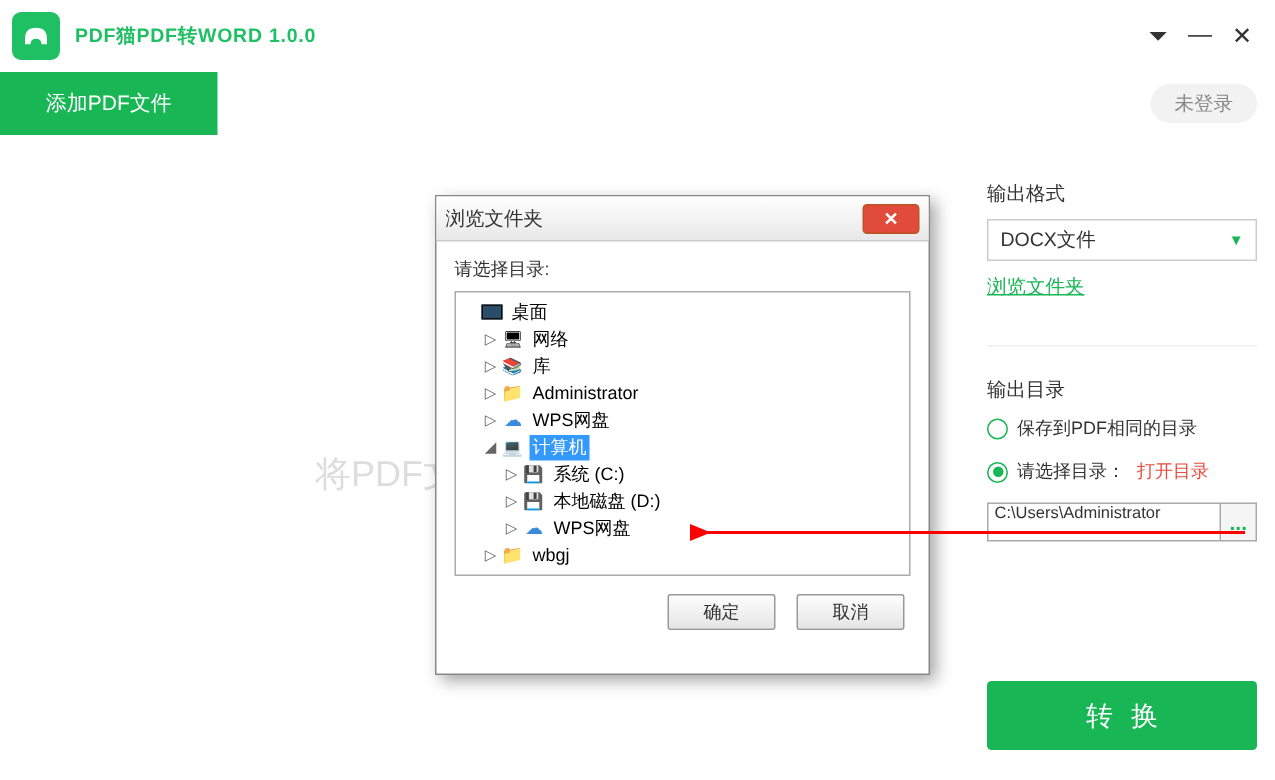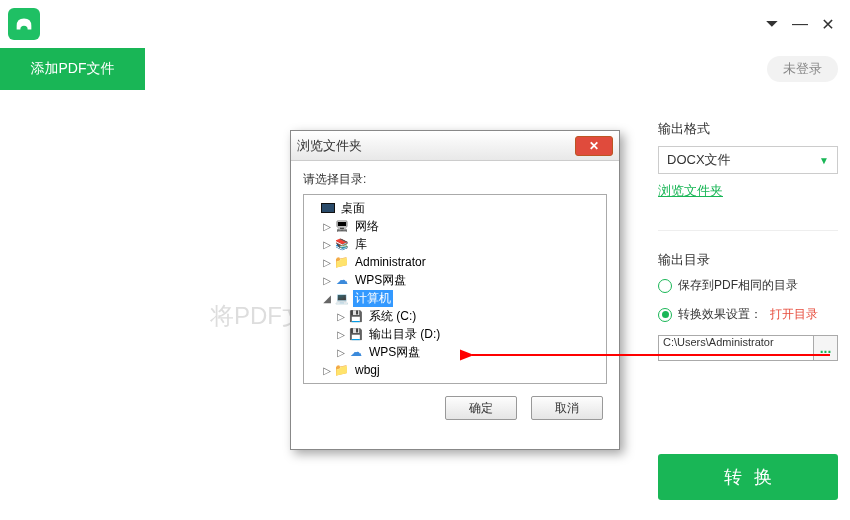--- a/index.html
+++ b/index.html
@@ -72,20 +72,21 @@
 </style>
 </head>
 <body>
 
 <div class="titlebar">
   <div class="app-logo">
     <svg viewBox="0 0 24 24">
         <path d="M4 14 Q4 6 12 6 Q20 6 20 14 L20 18 L16 18 Q16 14 12 14 Q8 14 8 18 L4 18 Z" fill="#fff"></path>
       </svg>
   </div>
+  <div class="app-title">PDF猫PDF转WORD 1.0.0</div>
   <div class="titlebar-spacer"></div>
   <div class="win-btn">⏷</div>
   <div class="win-btn">—</div>
   <div class="win-btn">✕</div>
 </div>
 
 <div class="toolbar-row">
   <div class="add-btn">添加PDF文件</div>
   <div class="toolbar-spacer"></div>
   <div class="login-btn">未登录</div>
@@ -104,21 +105,21 @@
 
     <div class="divider"></div>
 
     <div class="sect-label">输出目录</div>
     <div class="radio-row">
       <span class="radio"></span>
       <span>保存到PDF相同的目录</span>
     </div>
     <div class="radio-row">
       <span class="radio checked"></span>
-      <span>转换效果设置：</span>
+      <span>请选择目录：</span>
       <span class="open-dir-link">打开目录</span>
     </div>
     <div class="path-row">
       <div class="path-input">C:\Users\Administrator</div>
       <div class="browse-btn">...</div>
     </div>
   </div>
 
   <div class="convert-btn">转换</div>
 </div>
@@ -163,21 +164,21 @@
         <span class="node-label">计算机</span>
       </div>
     <div class="tree-item pad2">
         <span class="tw">▷</span>
         <span class="ticon ic-drive"></span>
         <span class="node-label">系统 (C:)</span>
       </div>
     <div class="tree-item pad2">
         <span class="tw">▷</span>
         <span class="ticon ic-drive"></span>
-        <span class="node-label">输出目录 (D:)</span>
+        <span class="node-label">本地磁盘 (D:)</span>
       </div>
     <div class="tree-item pad2">
         <span class="tw">▷</span>
         <span class="ticon ic-cloud"></span>
         <span class="node-label">WPS网盘</span>
       </div>
     <div class="tree-item pad1">
         <span class="tw">▷</span>
         <span class="ticon ic-folder"></span>
         <span class="node-label">wbgj</span>

